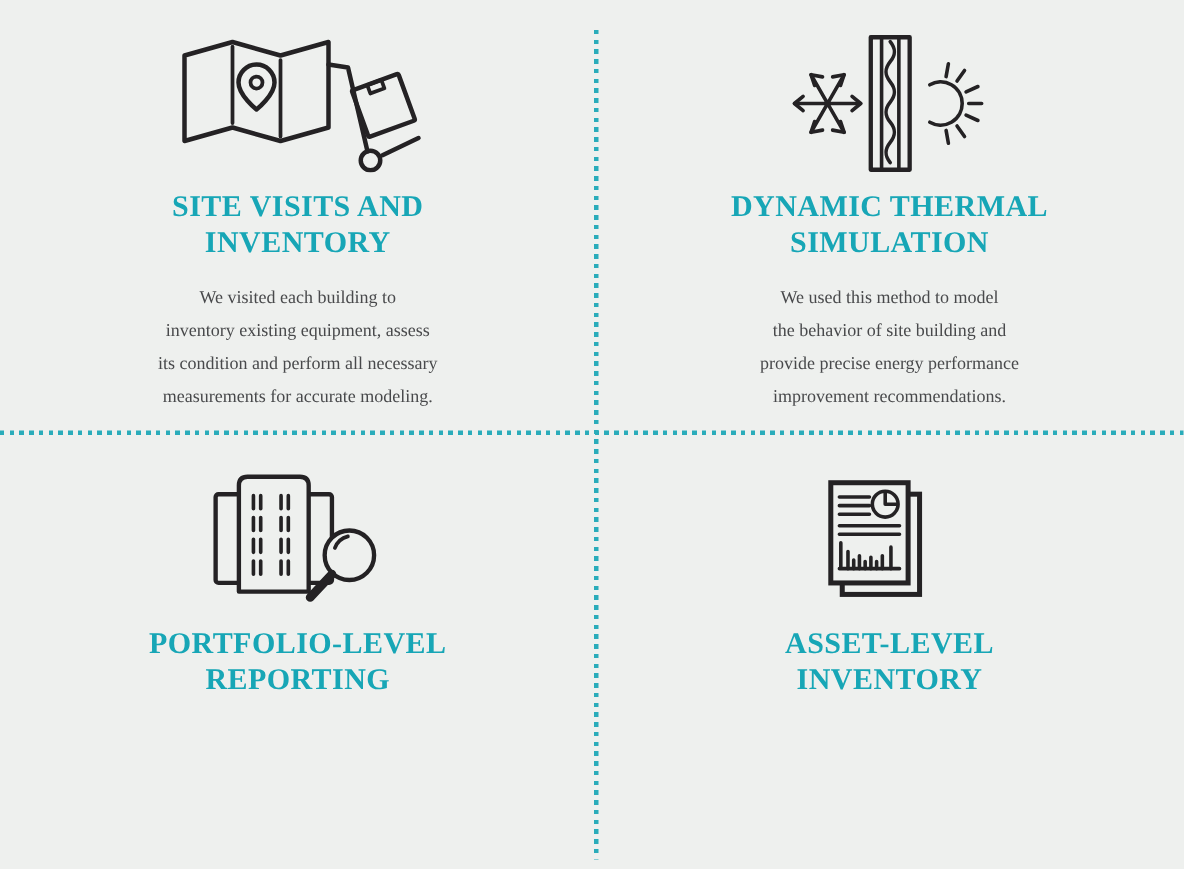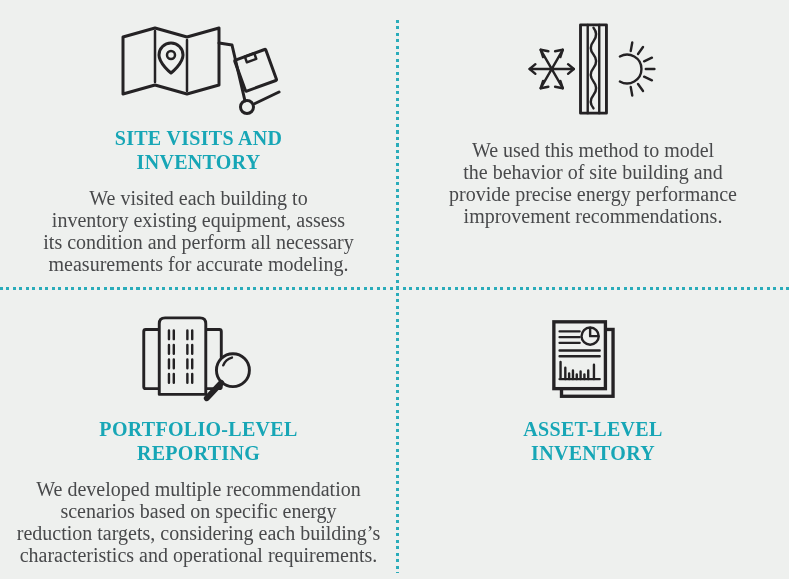--- a/index.html
+++ b/index.html
@@ -36,21 +36,21 @@
     color:#17a6b6;
     font-size:20px;
     line-height:24px;
     font-weight:bold;
     letter-spacing:0.3px;
     white-space:pre-line;
     margin:0;
   }
   .card-desc{
     color:#48494b;
-    font-size:20px;
+    font-size:12px;
     line-height:22px;
     white-space:pre-line;
     margin:13px 0 0 0;
   }
   .divider-h{
     position:absolute;
     left:0;top:287px;
     width:789px;height:3px;
     background:repeating-linear-gradient(to right,#2aacba 0 3px,transparent 3px 6.5px);
   }
@@ -100,44 +100,42 @@
         <rect class="stroke" x="57" y="4" width="27" height="92"></rect>
         <path class="stroke-thin" d="M64.5,4 V96 M76.5,4 V96"></path>
         <path class="stroke-thin" d="M70.5,7 c4,5 4,9 0,14 c-4,5 -4,9 0,14 c4,5 4,9 0,14 c-4,5 -4,9 0,14 c4,5 4,9 0,14 c-4,5 -4,9 0,14"></path>
         <path class="stroke-thin" d="M4,50 H50 M15.5,30 L38.5,70 M15.5,70 L38.5,30"></path>
         <path class="stroke-thin" d="M44,45 L50,50 L44,55 M10,45 L4,50 L10,55"></path>
         <path class="stroke-thin" d="M30.5,31.5 L38.5,30 L36,37.5 M23.5,31.5 L15.5,30 L18,37.5 M30.5,68.5 L38.5,70 L36,62.5 M23.5,68.5 L15.5,70 L18,62.5"></path>
         <path class="stroke-thin" d="M98,37 A15,15 0 1 1 98,63"></path>
         <path class="stroke-thin" d="M109.3,31.3 L110.9,22.4 M116.9,34.4 L122.1,27.1 M123.2,42 L131.4,38.2 M125,50 L134,50 M123.2,58 L131.4,61.8 M116.9,65.6 L122.1,72.9 M109.3,68.7 L110.9,77.6"></path>
       </svg>
     </div>
+    <h3 class="card-title">DYNAMIC THERMAL
+SIMULATION</h3>
     <p class="card-desc">We used this method to model
 the behavior of site building and
 provide precise energy performance
 improvement recommendations.</p>
   </div>
 
   <div class="cell bottom">
     <div class="icon-box">
       <svg width="126" height="98" viewBox="0 0 130 101">
         <rect class="stroke" x="8" y="19" width="24" height="61" rx="2"></rect>
         <rect class="stroke" x="64" y="19" width="24" height="61" rx="2"></rect>
         <path class="stroke fill-bg" d="M24,86 V13 q0,-6 6,-6 h36 q6,0 6,6 v73 z"></path>
         <path class="stroke-thin" d="M34,20v9 M39,20v9 M53,20v9 M58,20v9 M34,35v9 M39,35v9 M53,35v9 M58,35v9 M34,50v9 M39,50v9 M53,50v9 M58,50v9 M34,65v9 M39,65v9 M53,65v9 M58,65v9"></path>
         <circle class="stroke fill-bg" cx="100" cy="61" r="17"></circle>
         <path class="stroke-thin" d="M90,56 a13,13 0 0 1 9,-8"></path>
         <path d="M88,74 L73,90" fill="none" stroke="#242224" stroke-width="6" stroke-linecap="round"></path>
       </svg>
     </div>
     <h3 class="card-title">PORTFOLIO-LEVEL
 REPORTING</h3>
-    <p class="card-desc">We developed multiple recommendation
-scenarios based on specific energy
-reduction targets, considering each building’s
-characteristics and operational requirements.</p>
   </div>
 
   <div class="cell bottom">
     <div class="icon-box">
       <svg width="106" height="84" viewBox="0 0 110 88">
         <rect x="22" y="12" width="54" height="70" fill="none" stroke="#242224" stroke-width="3.5"></rect>
         <rect x="14" y="4" width="54" height="70" class="fill-bg" stroke="#242224" stroke-width="3.5"></rect>
         <path class="stroke-thin" d="M20,14 H41 M20,20 H41 M20,26 H41"></path>
         <circle class="stroke-thin" cx="52" cy="19" r="9"></circle>
         <path class="stroke-thin" d="M52,19 V10.5 M52,19 H60.5"></path>

